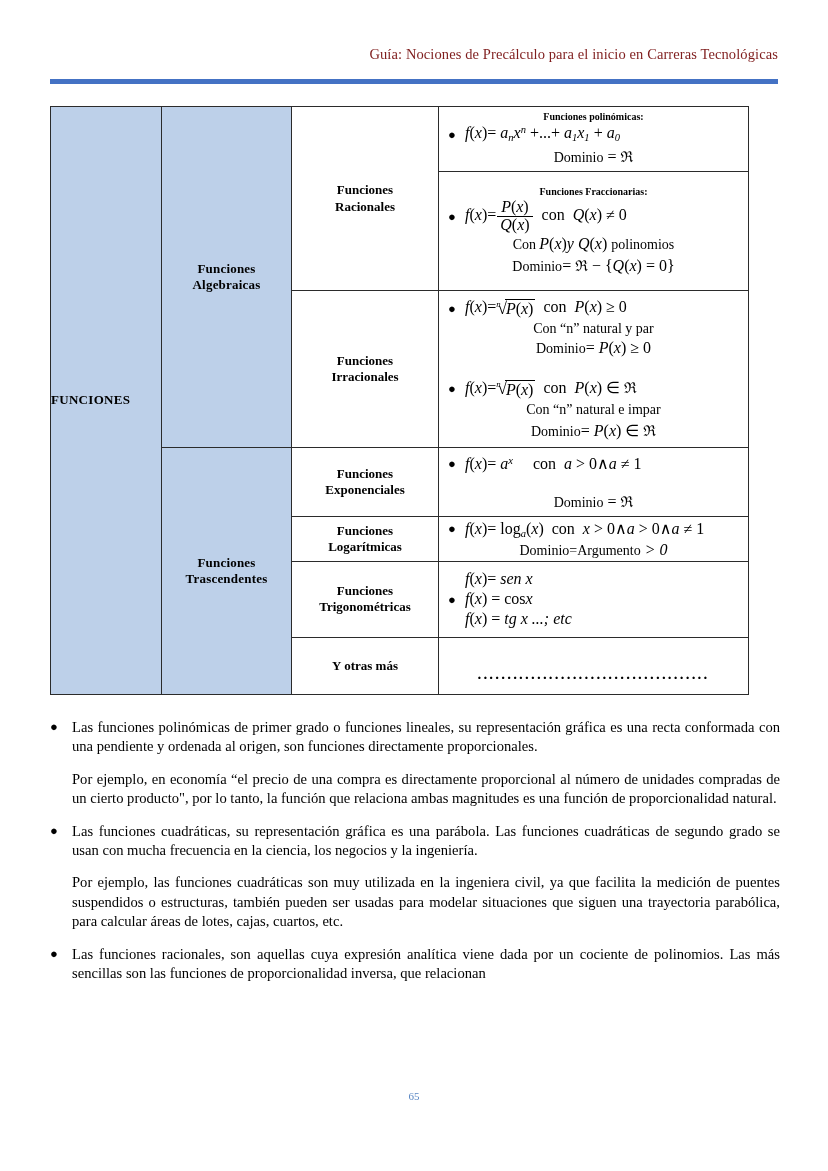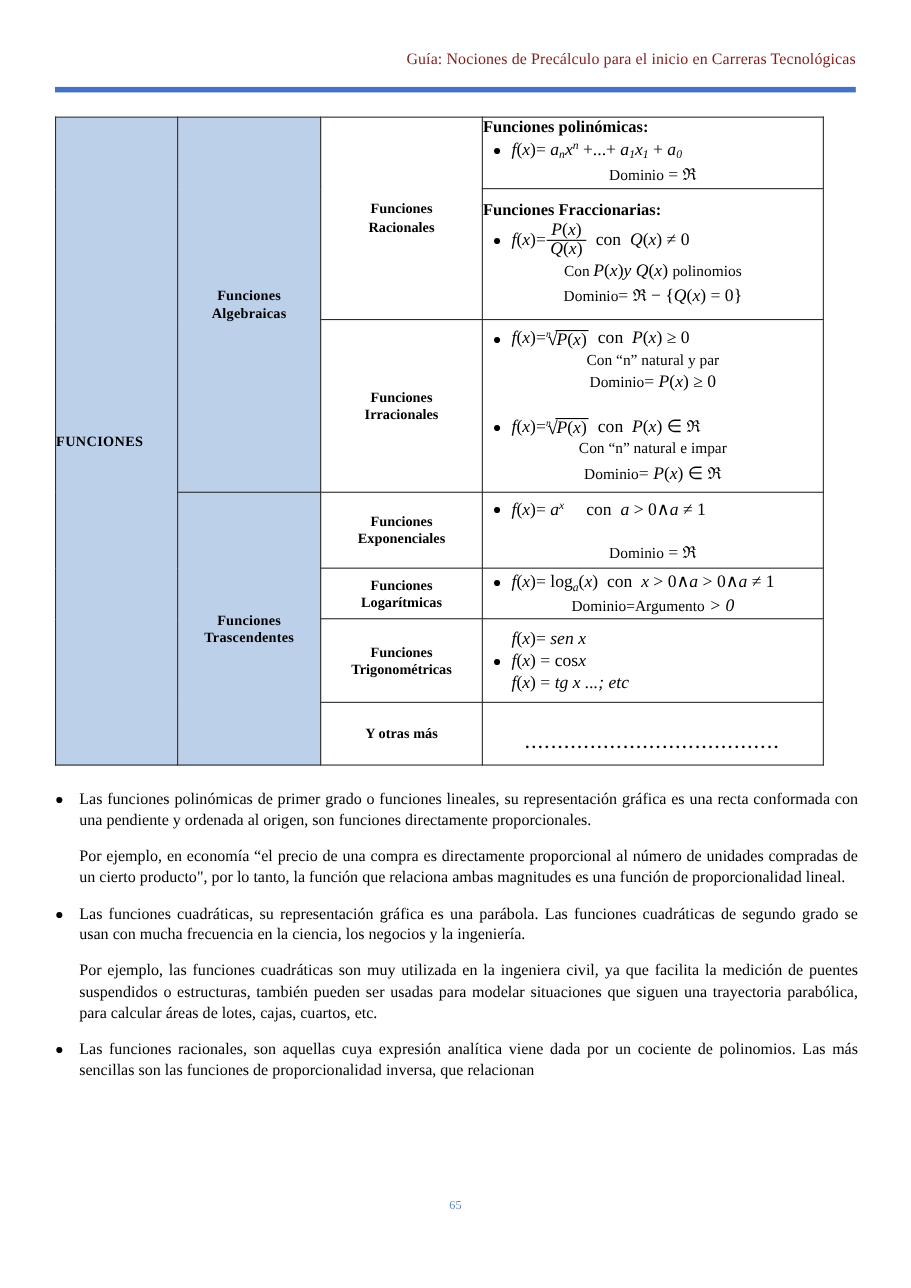--- a/index.html
+++ b/index.html
@@ -93,22 +93,23 @@
     font-size: 0.66em;
     vertical-align: -0.28em;
     font-style: italic;
   }
   .sup {
     font-size: 0.66em;
     vertical-align: 0.52em;
     font-style: italic;
   }
   .title-line {
+    text-align: center;
     font-weight: bold;
-    font-size: 15px;
+    font-size: 10px;
     font-family: "Liberation Serif", serif;
     margin: 1px 0 2px 0;
   }
   .center-line {
     text-align: center;
     margin: 2px 0;
   }
   .bullet-line {
     display: flex;
     align-items: center;
@@ -381,21 +382,21 @@
   </tbody>
 </table>
 
 <div id="body-text">
 
   <div class="bullet-para">
     <span class="dot">●</span>
     <span class="txt">Las funciones polinómicas de primer grado o funciones lineales, su representación gráfica es una recta conformada con una pendiente y ordenada al origen, son funciones directamente proporcionales.</span>
   </div>
 
-  <div class="plain-para">Por ejemplo, en economía “el precio de una compra es directamente proporcional al número de unidades compradas de un cierto producto", por lo tanto, la función que relaciona ambas magnitudes es una función de proporcionalidad lineal.</div>
+  <div class="plain-para">Por ejemplo, en economía “el precio de una compra es directamente proporcional al número de unidades compradas de un cierto producto", por lo tanto, la función que relaciona ambas magnitudes es una función de proporcionalidad natural.</div>
 
   <div class="gap"></div>
 
   <div class="bullet-para">
     <span class="dot">●</span>
     <span class="txt">Las funciones cuadráticas, su representación gráfica es una parábola. Las funciones cuadráticas de segundo grado se usan con mucha frecuencia en la ciencia, los negocios y la ingeniería.</span>
   </div>
 
   <div class="plain-para">Por ejemplo, las funciones cuadráticas son muy utilizada en la ingeniera civil, ya que facilita la medición de puentes suspendidos o estructuras, también pueden ser usadas para modelar situaciones que siguen una trayectoria parabólica, para calcular áreas de lotes, cajas, cuartos, etc.</div>
 

